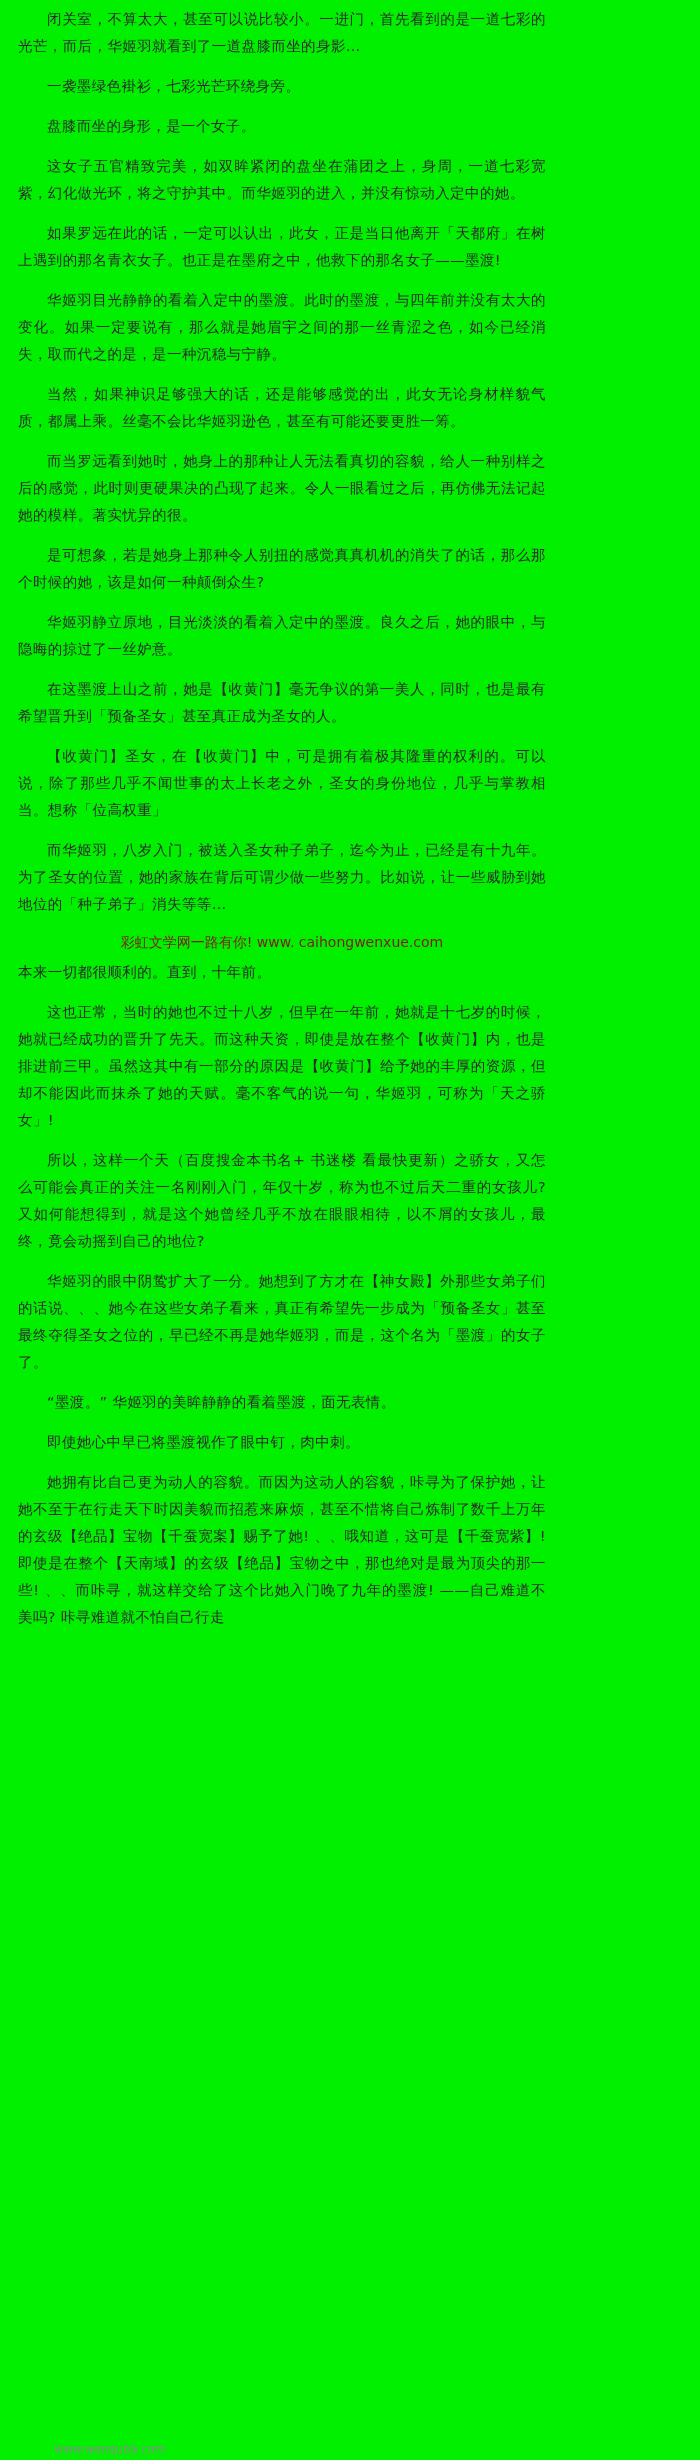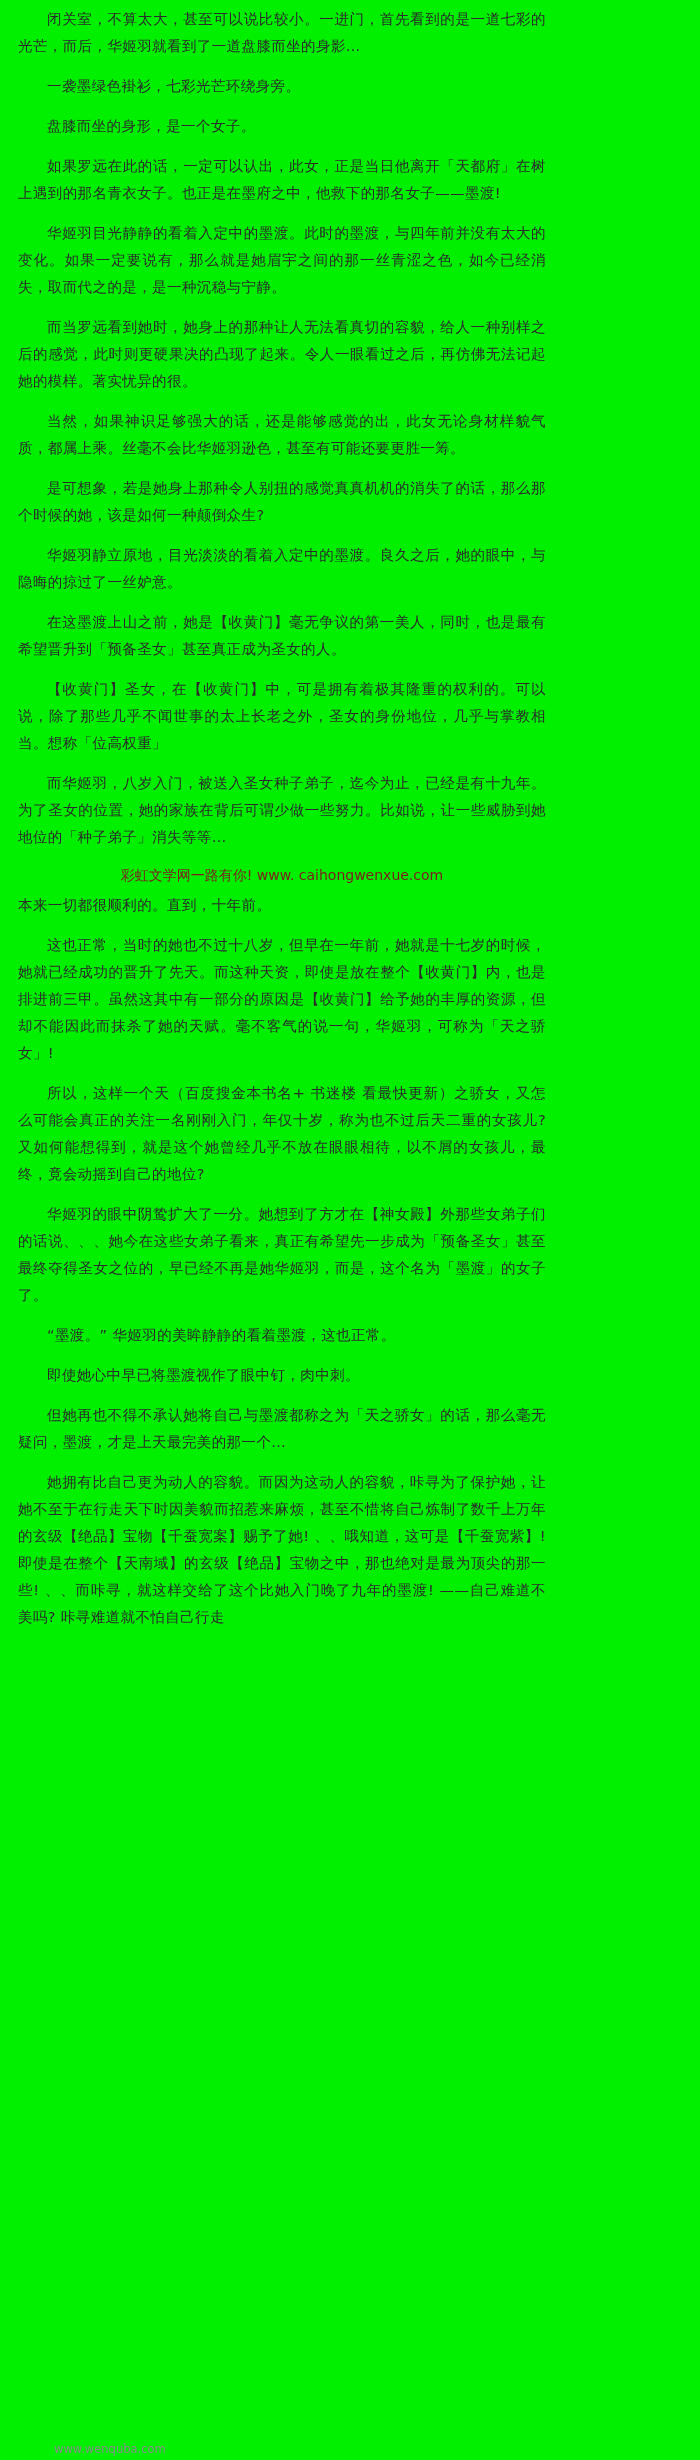--- a/index.html
+++ b/index.html
@@ -53,40 +53,40 @@
 </style>
 </head>
 <body>
 
 <div class="page">
 
   <div>
     <p class="para">闭关室，不算太大，甚至可以说比较小。一进门，首先看到的是一道七彩的光芒，而后，华姬羽就看到了一道盘膝而坐的身影…</p>
     <p class="para">一袭墨绿色褂衫，七彩光芒环绕身旁。</p>
     <p class="para">盘膝而坐的身形，是一个女子。</p>
+    <p class="para">这女子五官精致完美，如双眸紧闭的盘坐在蒲团之上，身周，一道七彩宽紫，幻化做光环，将之守护其中。而华姬羽的进入，并没有惊动入定中的她。</p>
     <p class="para">如果罗远在此的话，一定可以认出，此女，正是当日他离开「天都府」在树上遇到的那名青衣女子。也正是在墨府之中，他救下的那名女子——墨渡!</p>
     <p class="para">华姬羽目光静静的看着入定中的墨渡。此时的墨渡，与四年前并没有太大的变化。如果一定要说有，那么就是她眉宇之间的那一丝青涩之色，如今已经消失，取而代之的是，是一种沉稳与宁静。</p>
+    <p class="para">当然，如果神识足够强大的话，还是能够感觉的出，此女无论身材样貌气质，都属上乘。丝毫不会比华姬羽逊色，甚至有可能还要更胜一筹。</p>
     <p class="para">而当罗远看到她时，她身上的那种让人无法看真切的容貌，给人一种别样之后的感觉，此时则更硬果决的凸现了起来。令人一眼看过之后，再仿佛无法记起她的模样。著实忧异的很。</p>
-    <p class="para">当然，如果神识足够强大的话，还是能够感觉的出，此女无论身材样貌气质，都属上乘。丝毫不会比华姬羽逊色，甚至有可能还要更胜一筹。</p>
     <p class="para">是可想象，若是她身上那种令人别扭的感觉真真机机的消失了的话，那么那个时候的她，该是如何一种颠倒众生?</p>
     <p class="para">华姬羽静立原地，目光淡淡的看着入定中的墨渡。良久之后，她的眼中，与隐晦的掠过了一丝妒意。</p>
     <p class="para">在这墨渡上山之前，她是【收黄门】毫无争议的第一美人，同时，也是最有希望晋升到「预备圣女」甚至真正成为圣女的人。</p>
     <p class="para">【收黄门】圣女，在【收黄门】中，可是拥有着极其隆重的权利的。可以说，除了那些几乎不闻世事的太上长老之外，圣女的身份地位，几乎与掌教相当。想称「位高权重」</p>
     <p class="para">而华姬羽，八岁入门，被送入圣女种子弟子，迄今为止，已经是有十九年。为了圣女的位置，她的家族在背后可谓少做一些努力。比如说，让一些威胁到她地位的「种子弟子」消失等等…</p>
   </div>
 
   <div class="watermark-mid">彩虹文学网一路有你! www. caihongwenxue.com</div>
 
   <div>
     <p class="para noindent">本来一切都很顺利的。直到，十年前。</p>
     <p class="para">这也正常，当时的她也不过十八岁，但早在一年前，她就是十七岁的时候，她就已经成功的晋升了先天。而这种天资，即使是放在整个【收黄门】内，也是排进前三甲。虽然这其中有一部分的原因是【收黄门】给予她的丰厚的资源，但却不能因此而抹杀了她的天赋。毫不客气的说一句，华姬羽，可称为「天之骄女」!</p>
     <p class="para">所以，这样一个天（百度搜金本书名+ 书迷楼 看最快更新）之骄女，又怎么可能会真正的关注一名刚刚入门，年仅十岁，称为也不过后天二重的女孩儿? 又如何能想得到，就是这个她曾经几乎不放在眼眼相待，以不屑的女孩儿，最终，竟会动摇到自己的地位?</p>
     <p class="para">华姬羽的眼中阴鸷扩大了一分。她想到了方才在【神女殿】外那些女弟子们的话说、、、她今在这些女弟子看来，真正有希望先一步成为「预备圣女」甚至最终夺得圣女之位的，早已经不再是她华姬羽，而是，这个名为「墨渡」的女子了。</p>
-    <p class="para">“墨渡。” 华姬羽的美眸静静的看着墨渡，这也正常。</p>
+    <p class="para">“墨渡。” 华姬羽的美眸静静的看着墨渡，面无表情。</p>
     <p class="para">即使她心中早已将墨渡视作了眼中钉，肉中刺。</p>
-    <p class="para">但她再也不得不承认她将自己与墨渡都称之为「天之骄女」的话，那么毫无疑问，墨渡，才是上天最完美的那一个…</p>
     <p class="para">她拥有比自己更为动人的容貌。而因为这动人的容貌，咔寻为了保护她，让她不至于在行走天下时因美貌而招惹来麻烦，甚至不惜将自己炼制了数千上万年的玄级【绝品】宝物【千蚕宽案】赐予了她! 、、哦知道，这可是【千蚕宽紫】! 即使是在整个【天南域】的玄级【绝品】宝物之中，那也绝对是最为顶尖的那一些! 、、而咔寻，就这样交给了这个比她入门晚了九年的墨渡! ——自己难道不美吗? 咔寻难道就不怕自己行走</p>
     <p class="para"></p>
   </div>
 
   <div class="watermark-bottom">www.wenquba.com</div>
 
 </div>
 
 </body></html>

